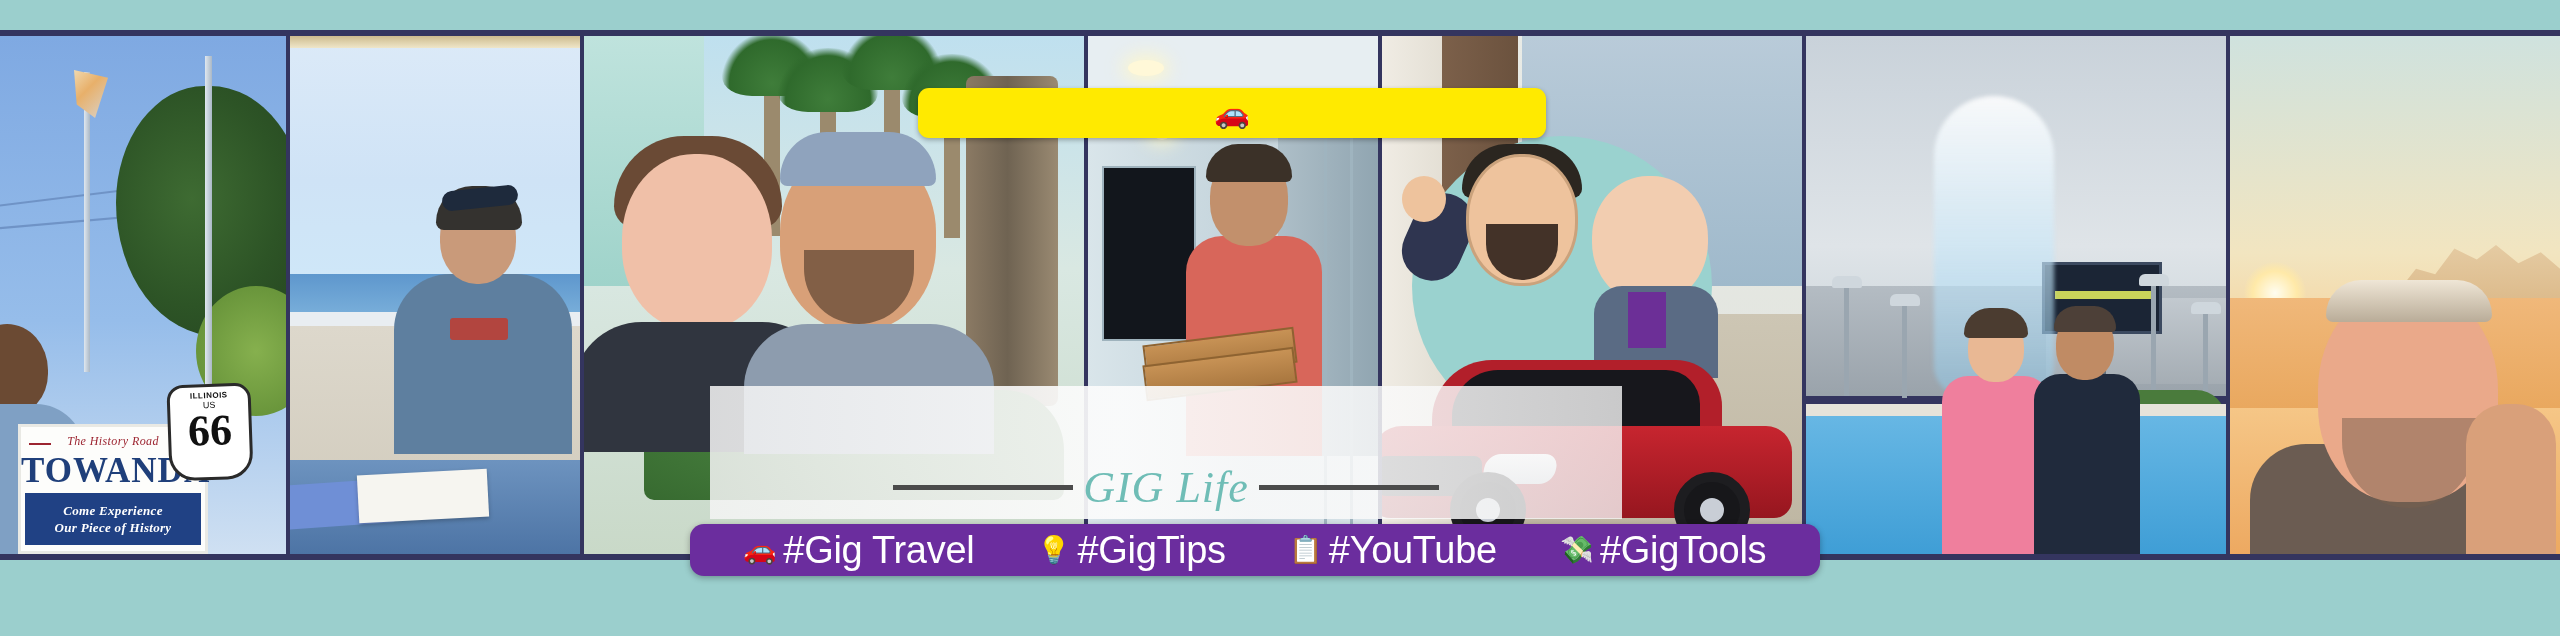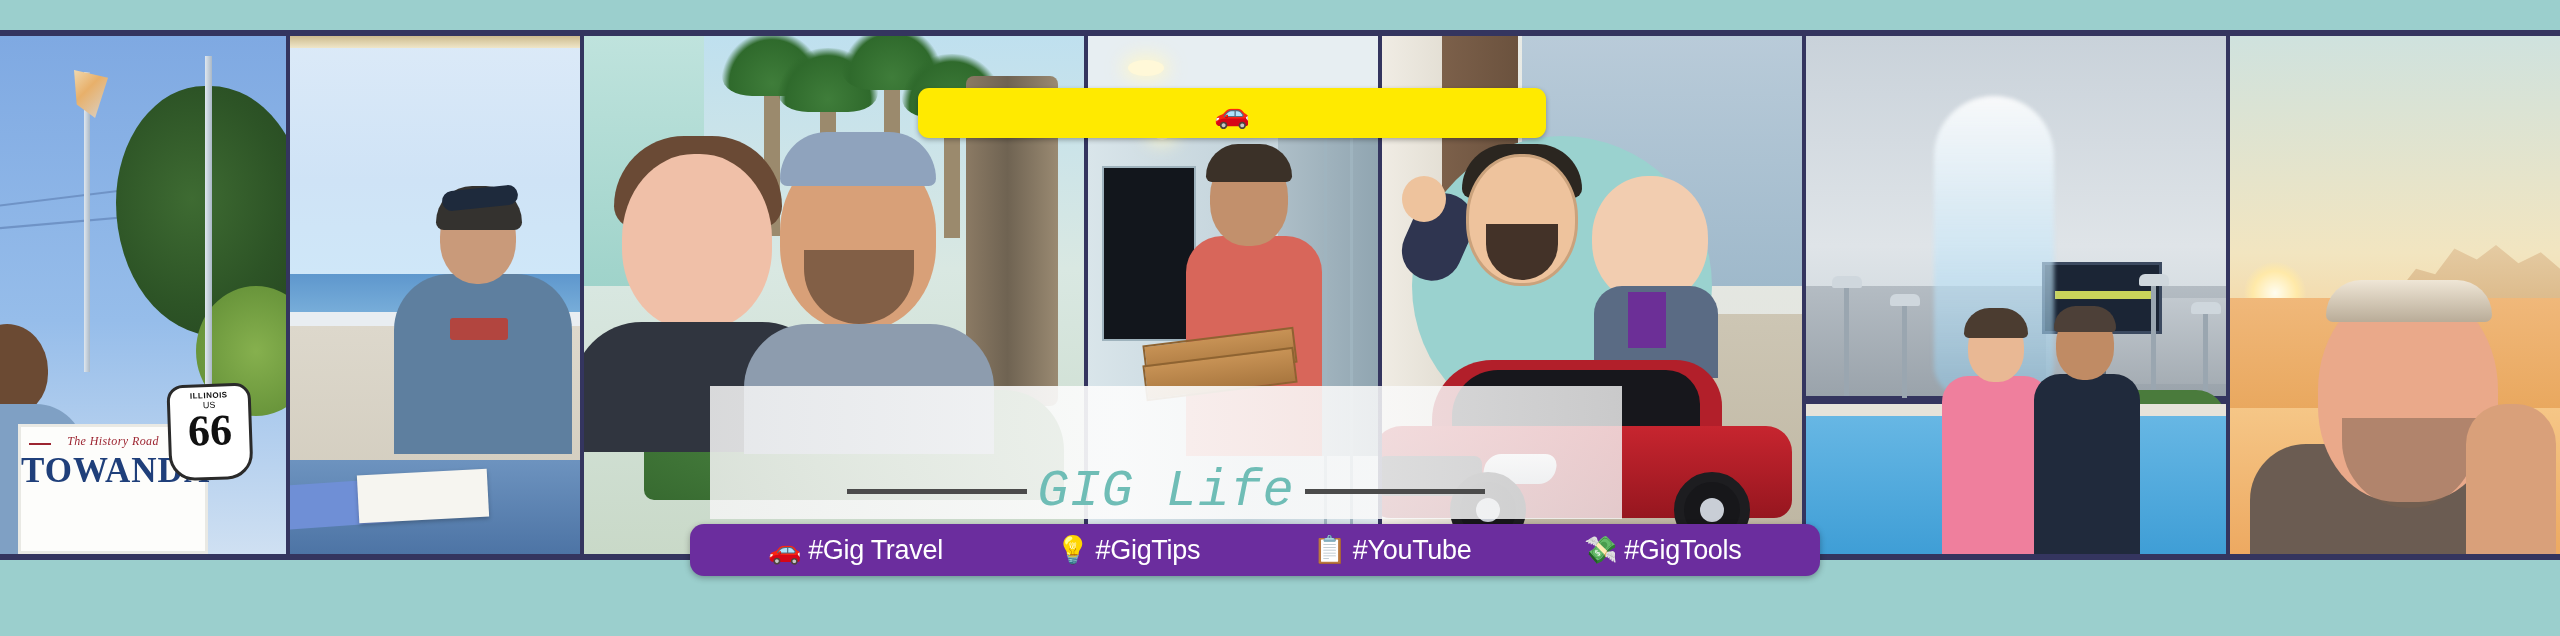--- a/index.html
+++ b/index.html
@@ -495,39 +495,39 @@
   #title-row1 .n1{ color:#4b4b4b; }
   #title-row1 .n2{ color:#9d2a2e; }
   #title-row2{
     position:absolute; left:0; top:76px; width:100%;
     display:flex; align-items:center; justify-content:center; gap:10px;
   }
   #title-row2 .rule{
     height:5px; background:#4b4b4b; width:180px; display:block;
   }
   #title-row2 .gig{
-    font-family:Liberation Mono, monospace; font-style:italic;
-    font-size:52px; color:#6fbdb6; letter-spacing:1px; white-space:nowrap;
+    font-family:Liberation Serif, serif; font-style:italic;
+    font-size:44px; color:#6fbdb6; letter-spacing:1px; white-space:nowrap;
   }
 
   
   #hashbar{
     position:absolute; left:690px; top:524px; width:1130px; height:52px;
     background:#6b2d9e; border-radius:14px;
     display:flex; align-items:center; justify-content:space-around;
     padding:0 22px; z-index:35;
     box-shadow:0 2px 6px rgba(0,0,0,.3);
   }
   .hashtag{
     display:flex; align-items:center; gap:6px; white-space:nowrap;
   }
   .hashtag .emoji{ font-size:27px; line-height:1; }
   .hashtag .label{
     font-family:"Liberation Sans", sans-serif;
-    font-size:27px; color:#ffffff; letter-spacing:-.3px;
+    font-size:38px; color:#ffffff; letter-spacing:-.3px;
   }
 
   
   #bottom-teal{
     position:absolute; left:0; top:560px; width:2560px; height:76px;
     background:#9bcfcd;
   }
 </style>
 </head>
 <body>
@@ -547,20 +547,24 @@
       <div class="pole"></div>
       <div class="pole pole2"></div>
       <div class="flag"></div>
       <div class="man">
         <div class="head"></div>
         <div class="body"></div>
       </div>
       <div class="signboard">
         <div class="sb-script">The History Road</div>
         <div class="sb-title">TOWANDA</div>
+        <div class="sb-blue">
+          <span>Come Experience</span>
+          <span>Our Piece of History</span>
+        </div>
       </div>
       <div class="shield">
         <b>ILLINOIS</b>
         <i>US</i>
         <u>66</u>
       </div>
     </div>
 
     <div class="photo" id="photo-beachdesk">
       <div class="sky"></div>

